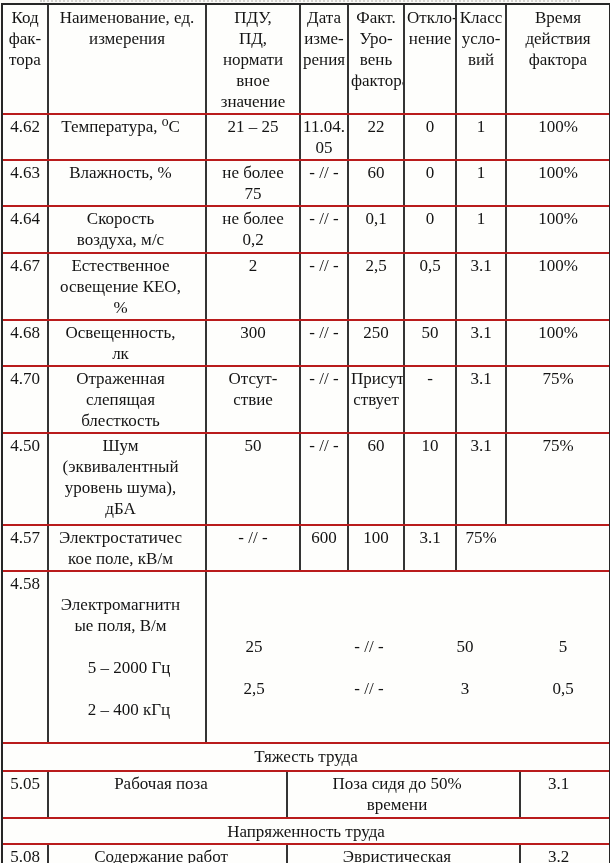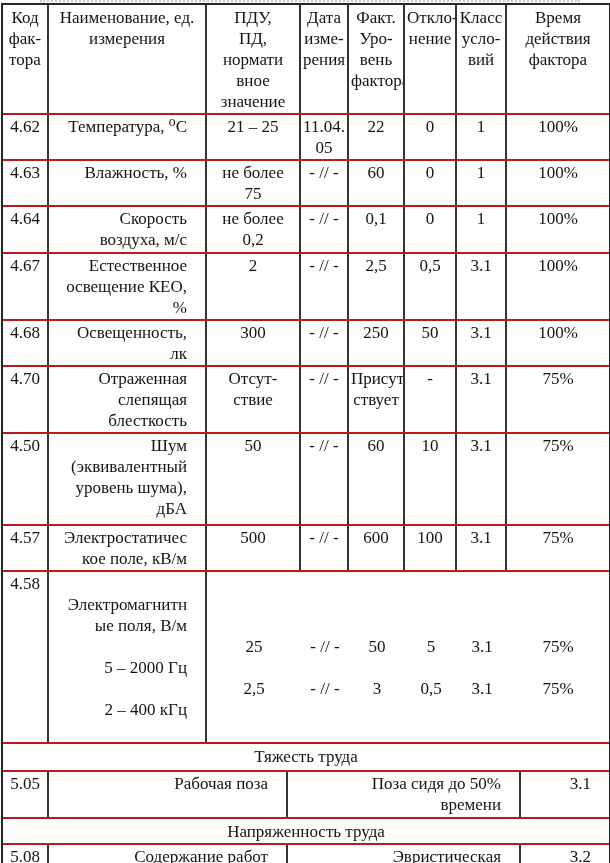--- a/index.html
+++ b/index.html
@@ -36,25 +36,25 @@
   .bottom-grid{ grid-template-columns: 44px 239px 233px 1fr; font-family: Liberation Serif, serif; }
   .cell {
     border-left: 2px solid #343434;
     padding: 1px 2px;
     white-space: pre-line;
     box-sizing: border-box;
     overflow: hidden;
   }
   .cell:first-child { border-left: none; }
   .center { text-align: center; }
-  .name   { text-align: right; padding-left: 5px; padding-right: 18px; }
+  .name   { text-align: center; padding-left: 5px; padding-right: 18px; }
   .section-row .cell { border-left: none; text-align: center; padding-top: 2px; }
   .freq { padding-left: 17px; white-space: nowrap; }
   .m458 { padding: 43px 0 0 0; }
-  .subrow { display: grid; grid-template-columns: 94px 48px 56px 52px 50px 1fr; height: 21px; }
+  .subrow { display: grid; grid-template-columns: 94px 48px 56px 52px 50px 1fr; height: 21px; gap: 44px; }
   .subrow span { text-align: center; display: block; }
   .header .cell { padding-top: 2px; }
 </style>
 </head>
 <body>
 
 <div class="page">
   <div class="top-artifact"></div>
 
   <div class="assessment-table">
@@ -175,21 +175,20 @@
       <div class="cell center">60</div>
       <div class="cell center">10</div>
       <div class="cell center">3.1</div>
       <div class="cell center">75%</div>
     </div>
 
     <div class="trow main-grid" style="min-height:43px">
       <div class="cell center">4.57</div>
       <div class="cell name">Электростатичес
 кое поле, кВ/м</div>
-      <div class="cell center">500</div>
       <div class="cell center">- // -</div>
       <div class="cell center">600</div>
       <div class="cell center">100</div>
       <div class="cell center">3.1</div>
       <div class="cell center">75%</div>
     </div>
 
     <div class="trow grid458" style="min-height:89px">
       <div class="cell center">4.58</div>
       <div class="cell name">

